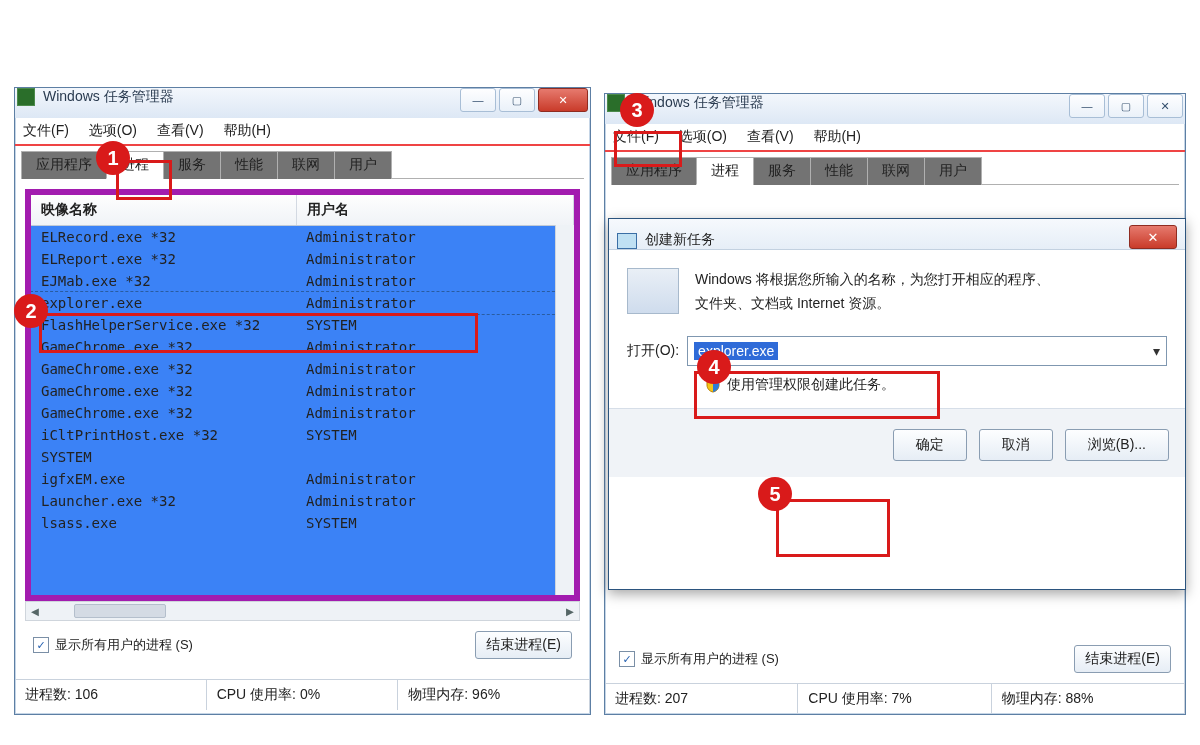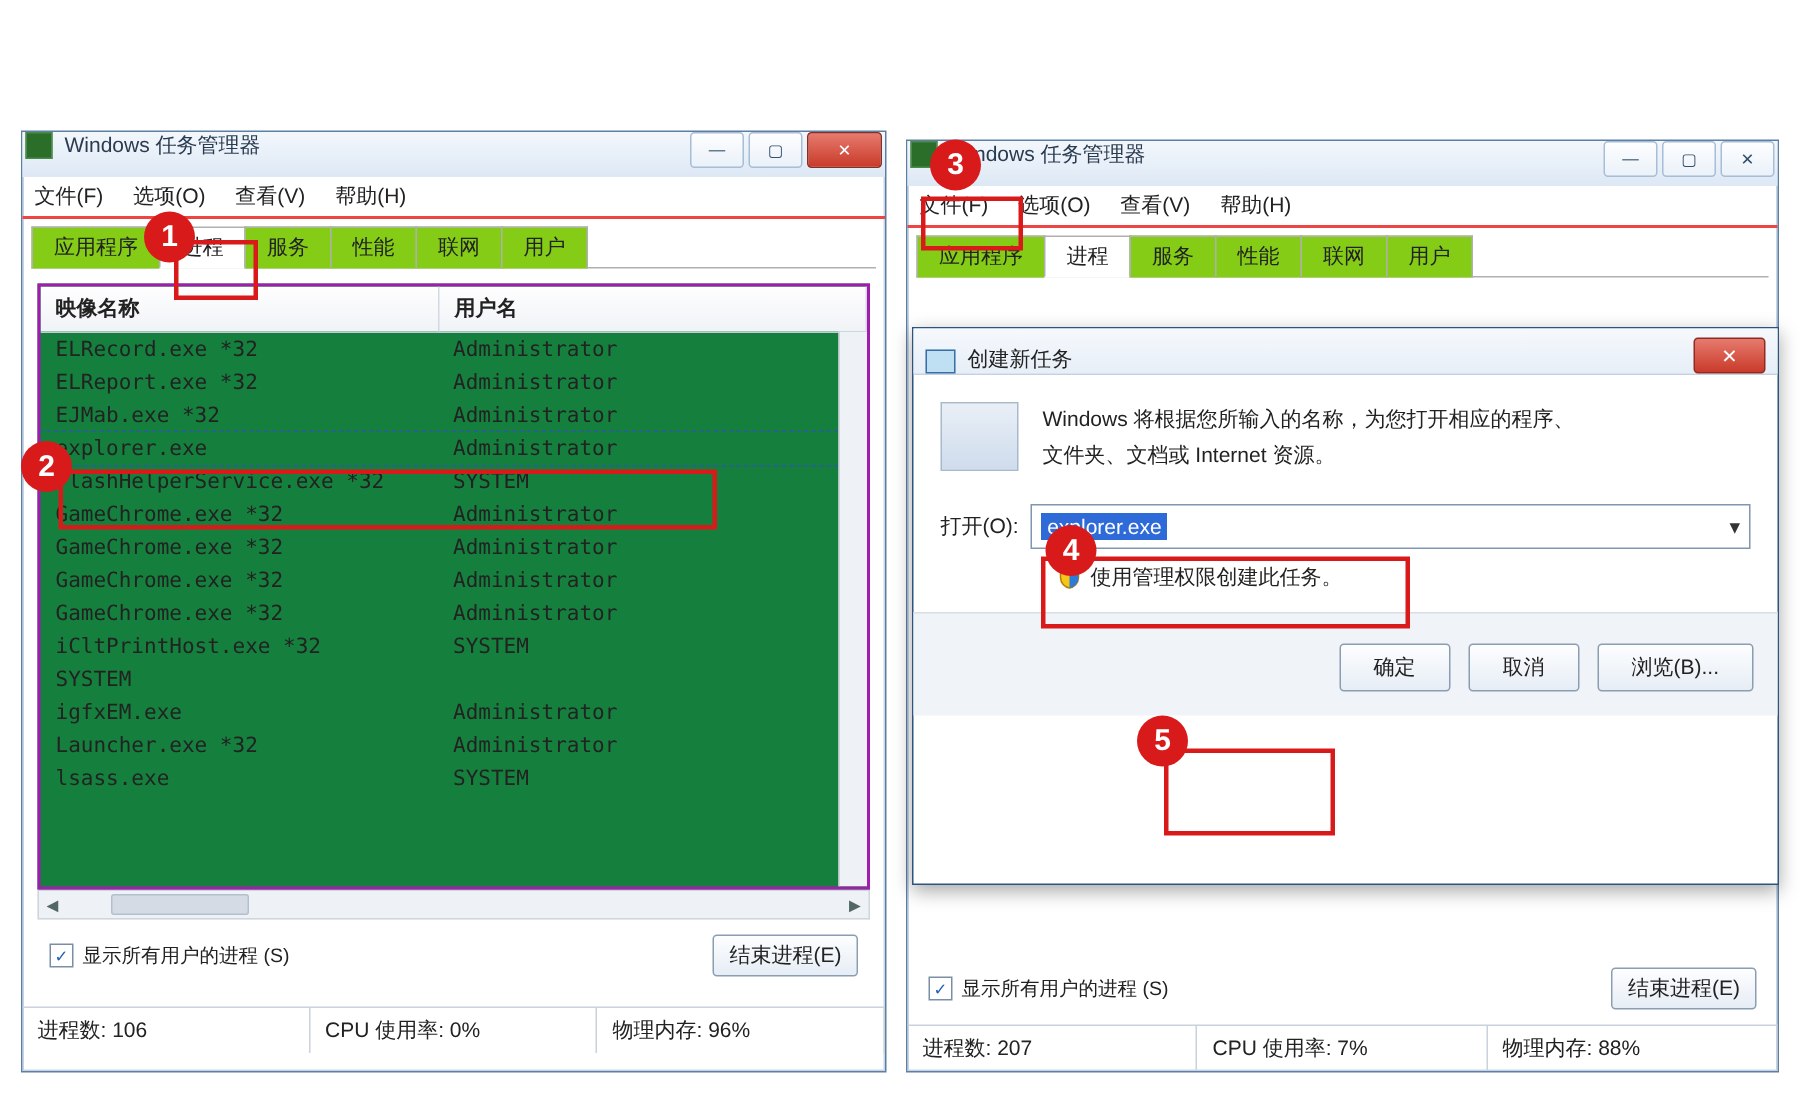--- a/index.html
+++ b/index.html
@@ -6,24 +6,24 @@
 .window{position:absolute;border:1px solid #5d7fa4;background:#fff;box-shadow:0 0 0 1px #c5d5e6 inset}
 .titlebar{height:30px;background:linear-gradient(#f3f7fc,#dde8f5);display:flex;align-items:flex-start;padding:0 2px;position:relative}
 .titlebar .wicon{width:16px;height:16px;background:#2a6e2a;margin-right:8px;border:1px solid #4b8a4b}
 .titlebar .title{font-size:14px;color:#2a3b50}
 .wctrls{margin-left:auto;display:flex;gap:3px}
 .wbtn{width:34px;height:22px;border:1px solid #a8bed6;background:linear-gradient(#fefeff,#eaf1f9);border-radius:3px;display:flex;align-items:center;justify-content:center;font-size:11px;color:#35506e;cursor:default}
 .wbtn.close{background:linear-gradient(#e67a6e,#c93b2a);color:#fff;border-color:#8f2c21;width:48px}
 .menubar{padding:4px 8px;border-bottom:2px solid #ef4444;font-size:14px}
 .menubar span{margin-right:16px;cursor:default}
 .tabs{display:flex;margin:4px 6px 0;border-bottom:1px solid #b0b0b0}
-.tab{padding:4px 14px;border:1px solid #b0b0b0;border-bottom:none;background:#84cc16;margin-right:-1px;position:relative;top:1px;font-size:14px;cursor:default}
+.tab{padding:4px 14px;border:1px solid #b0b0b0;border-bottom:none;background:#737373;margin-right:-1px;position:relative;top:1px;font-size:14px;cursor:default}
 .tab.active{background:#fff;border-bottom:1px solid #fff}
 .content{padding:10px;position:relative}
-.listbox{border:2px solid #a21caf;background:#15803d;height:400px;position:relative;overflow:hidden}
+.listbox{border:6px solid #a21caf;background:#3b82f6;height:400px;position:relative;overflow:hidden}
 .listhdr{display:flex;background:linear-gradient(#fefefe,#f0f3f7);border-bottom:1px solid #c1cad6}
 .listhdr .col{padding:6px 10px;border-right:1px solid #d3d9e2;font-size:14px;font-weight:bold;flex:0 0 auto}
 .row{display:flex;font-family:SimSun,monospace;font-size:14px;padding:2px 0}
 .row .c{padding:1px 10px}
 .row.sel{outline:1px dashed #2a5ca0}
 .scrollbar-v{position:absolute;right:0;top:30px;bottom:0;width:18px;background:#eef2f6;border-left:1px solid #cfd5dc}
 .scrollbar-h{border:1px solid #cfd5dc;height:18px;background:#eef2f6;display:flex;align-items:center}
 .scrollbar-h .arr{width:18px;text-align:center;color:#566}
 .scrollbar-h .thumb{width:90px;height:12px;background:#d4dbe4;border:1px solid #b4bfcc;border-radius:2px;margin-left:30px}
 .bottombar{display:flex;align-items:center;padding:10px 8px}

